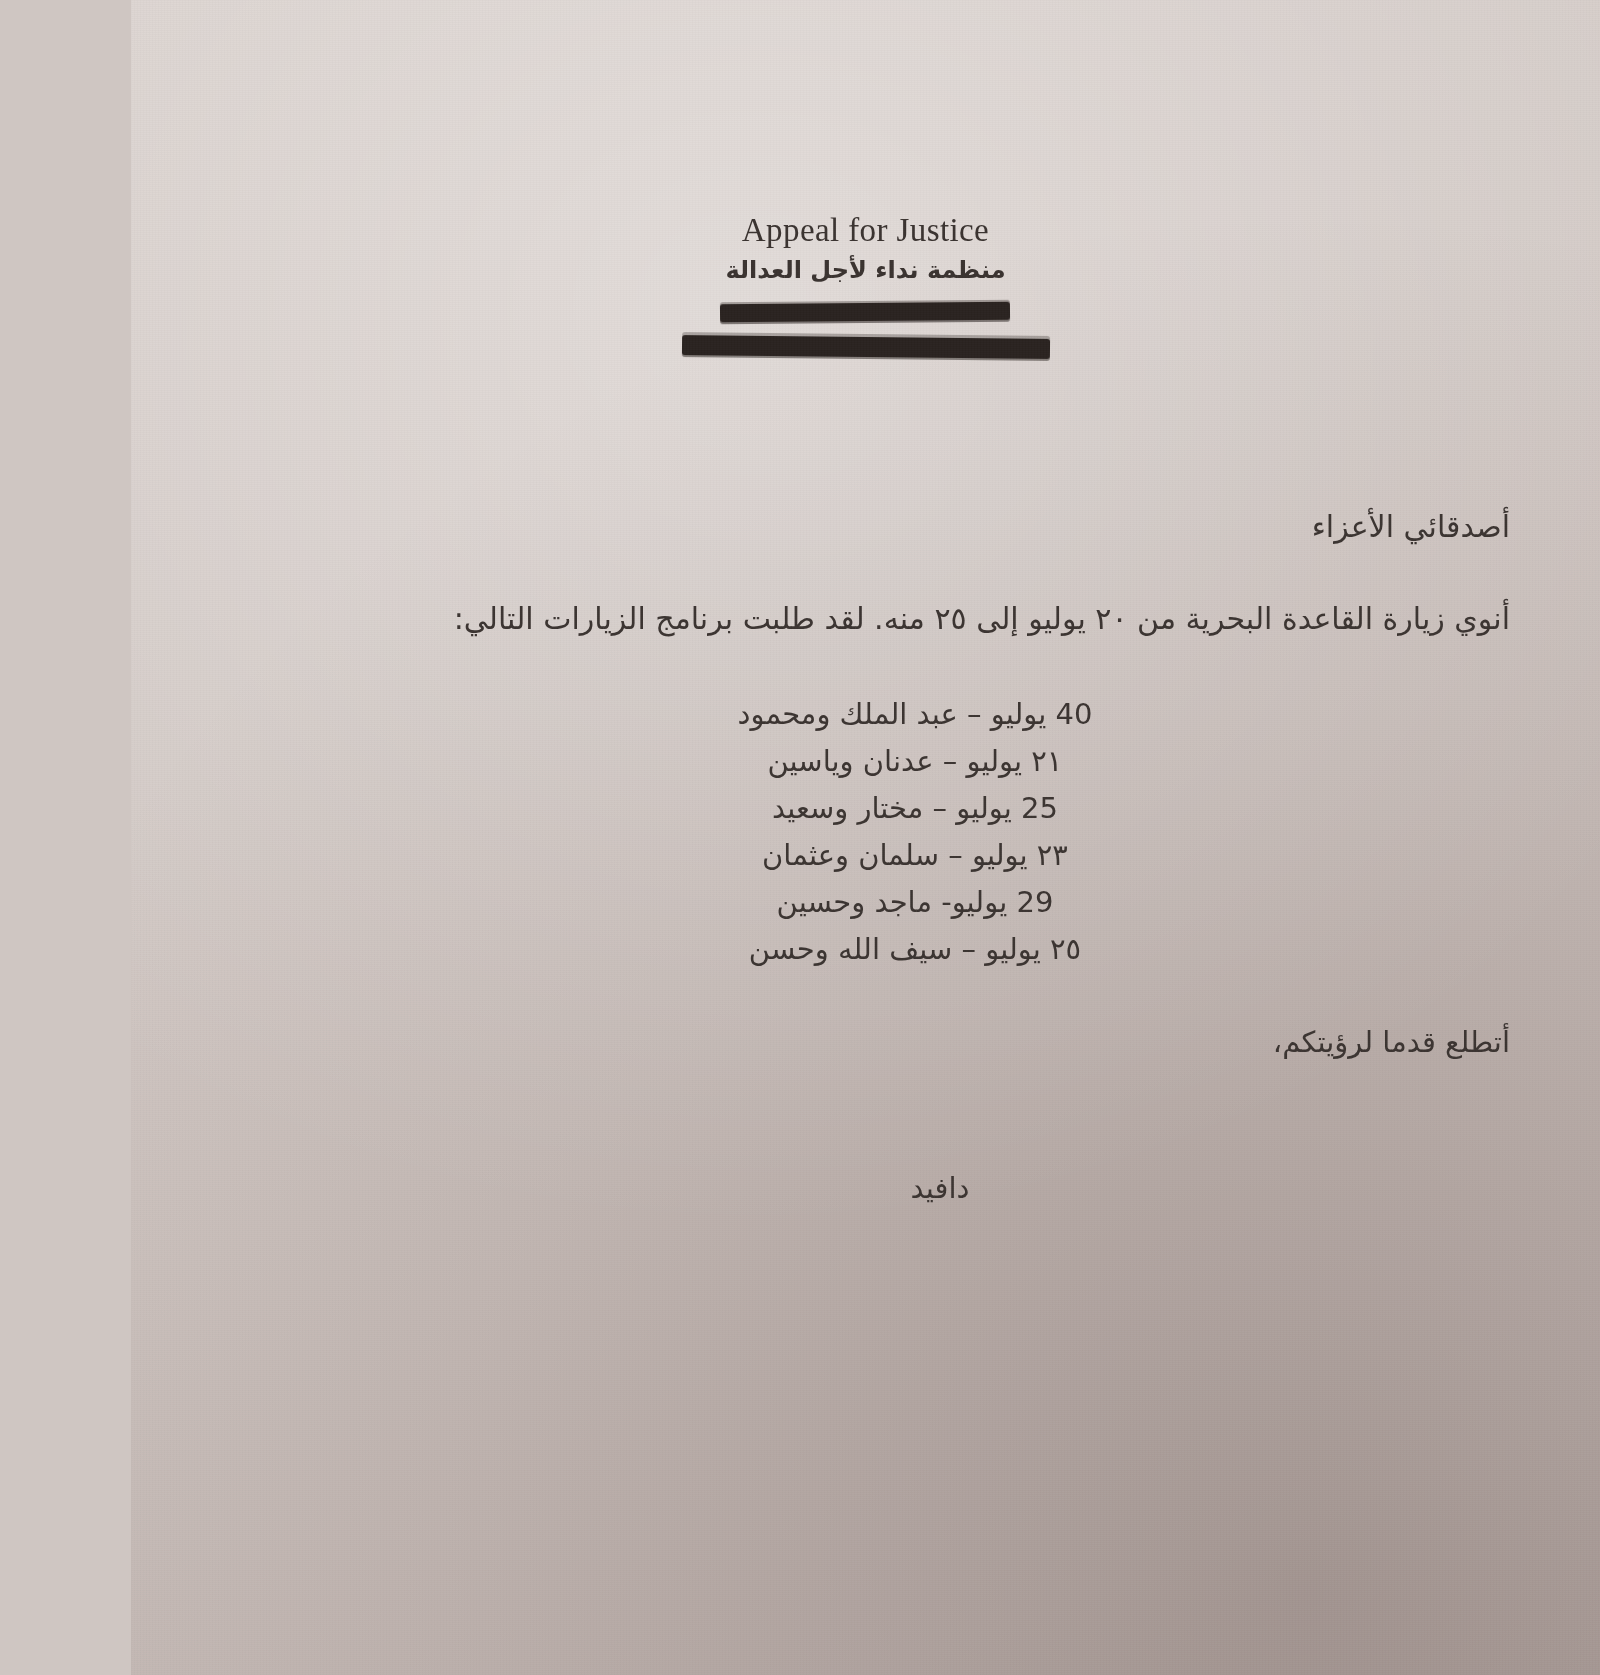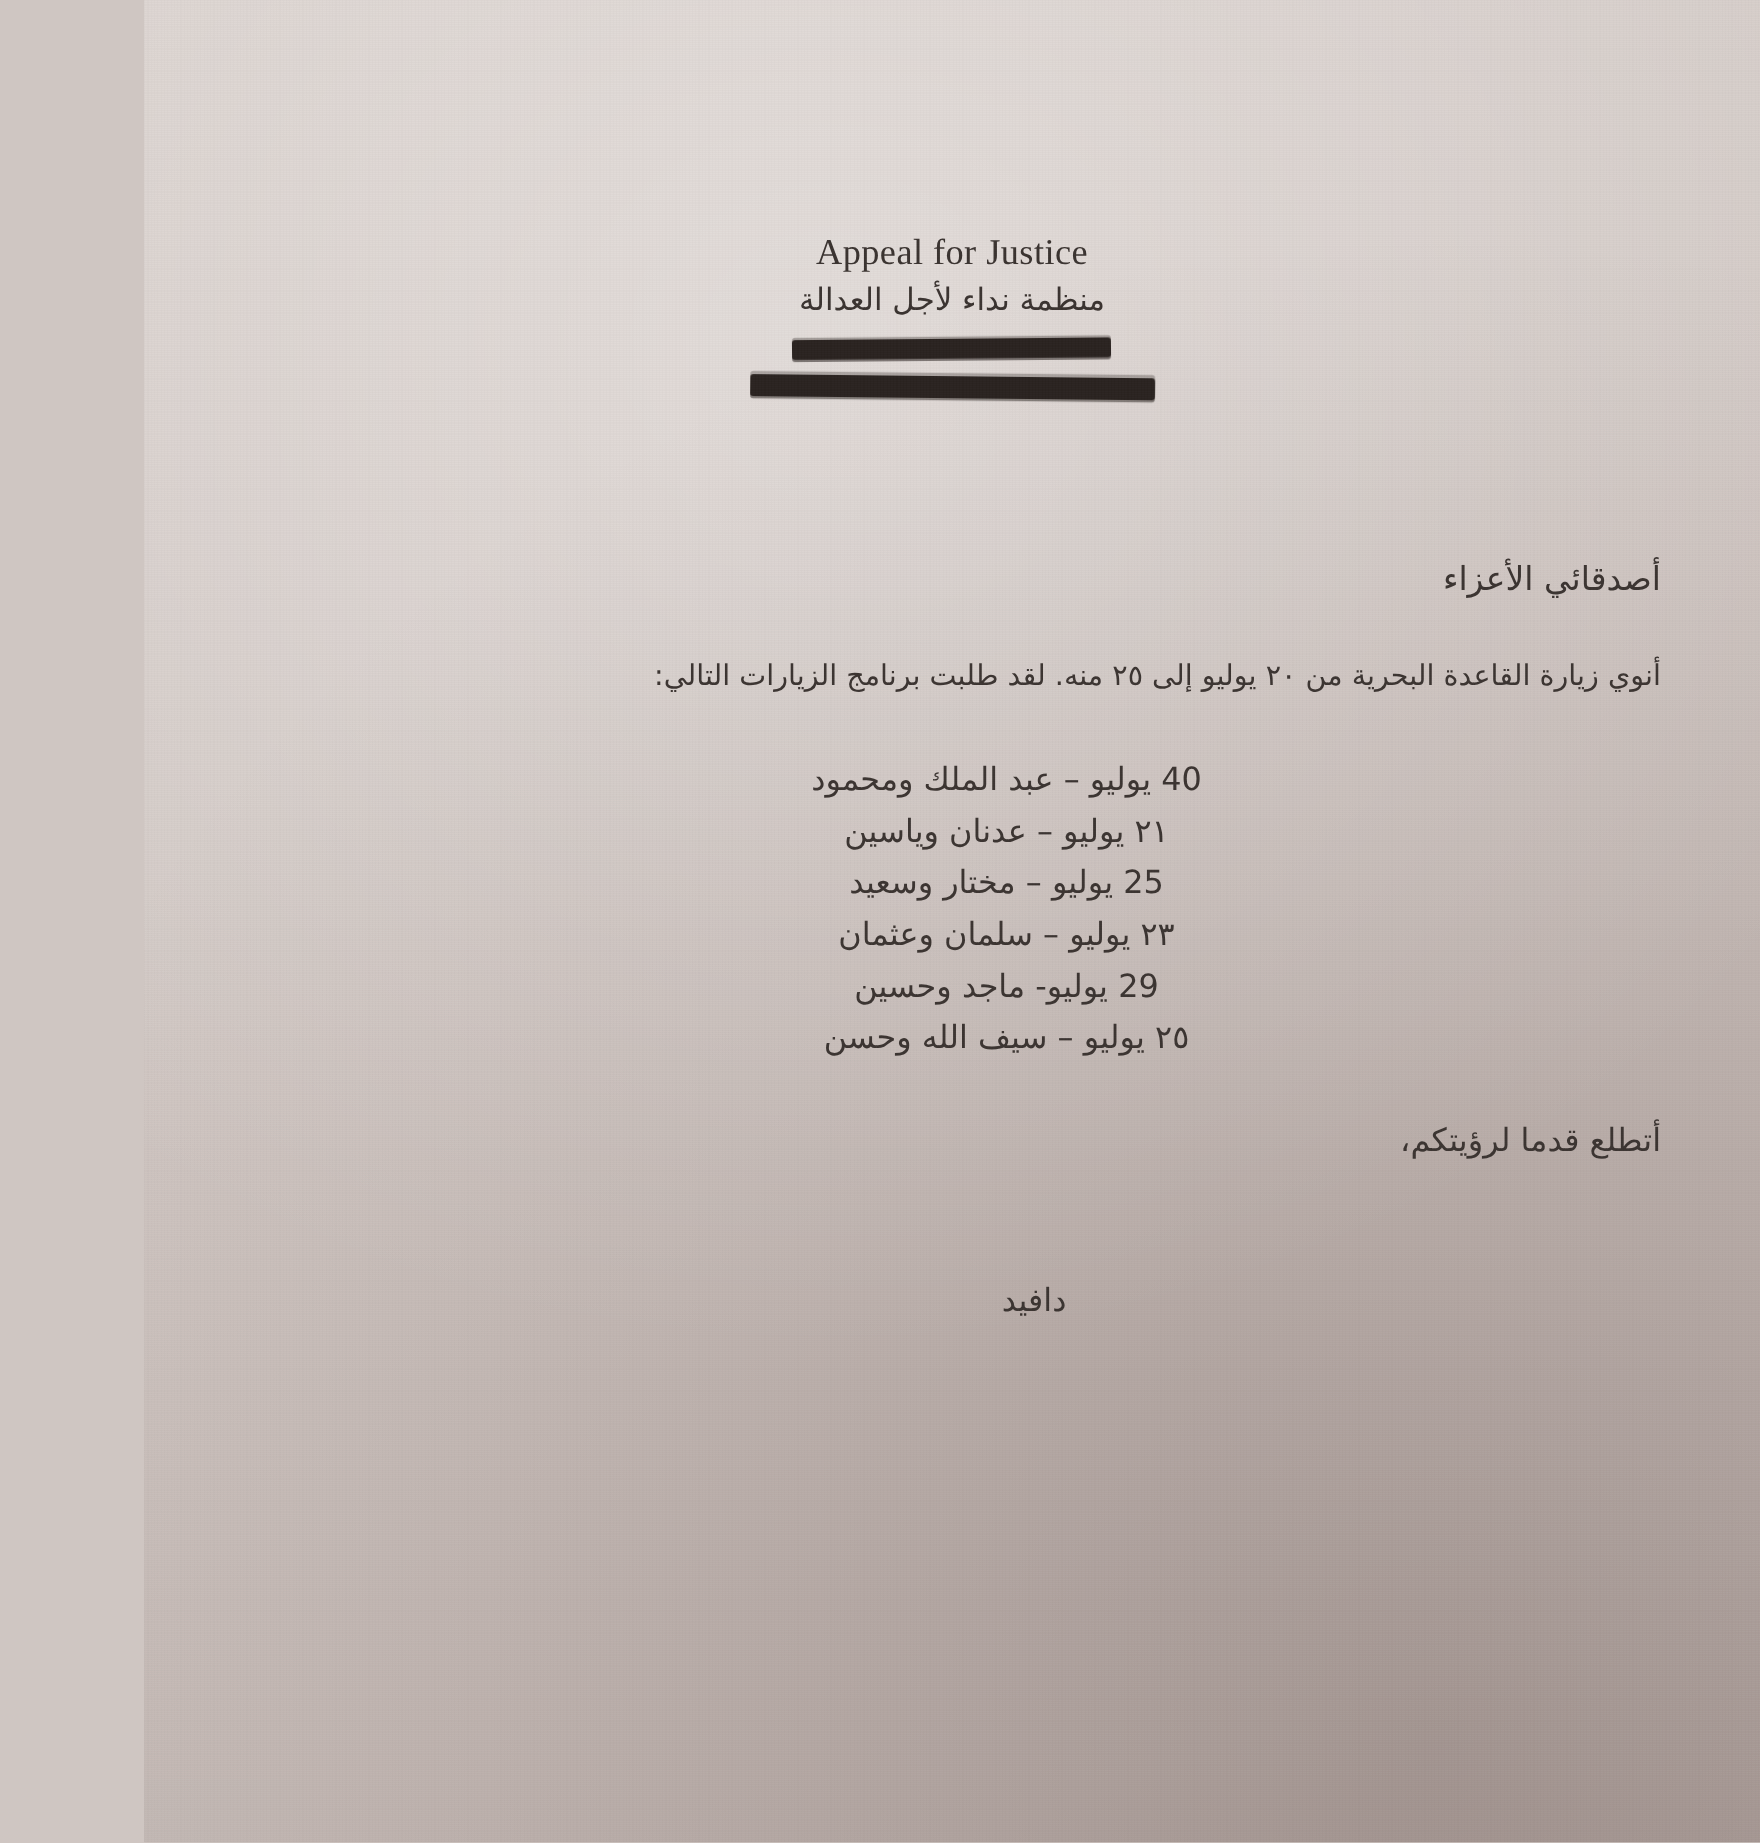--- a/index.html
+++ b/index.html
@@ -48,25 +48,26 @@
   .lh-en {
     font-family: "Liberation Serif", serif;
     font-size: 33px;
     letter-spacing: 0.4px;
     color: #3a3330;
     line-height: 1.1;
     direction: ltr;
   }
   .lh-ar {
     font-family: "DejaVu Sans", sans-serif;
-    font-size: 28px;
+    font-size: 24px;
     color: #3a3330;
     margin-top: 8px;
     line-height: 1.2;
     direction: rtl;
+    font-weight: bold;
   }
 
   
   .redaction-block {
     position: relative;
     width: 380px;
     height: 70px;
     margin: 12px auto 0;
   }
   .redact {
@@ -113,21 +114,21 @@
   }
   .line-date {
     font-size: 30px;
     line-height: 1.4;
   }
   .line-salutation {
     font-size: 30px;
     margin-top: 54px;
   }
   .para {
-    font-size: 26px;
+    font-size: 30px;
     margin-top: 52px;
     line-height: 1.5;
   }
   .schedule {
     margin-top: 50px;
     font-size: 29px;
     line-height: 1.62;
     text-align: center;
     padding-left: 130px;
   }

